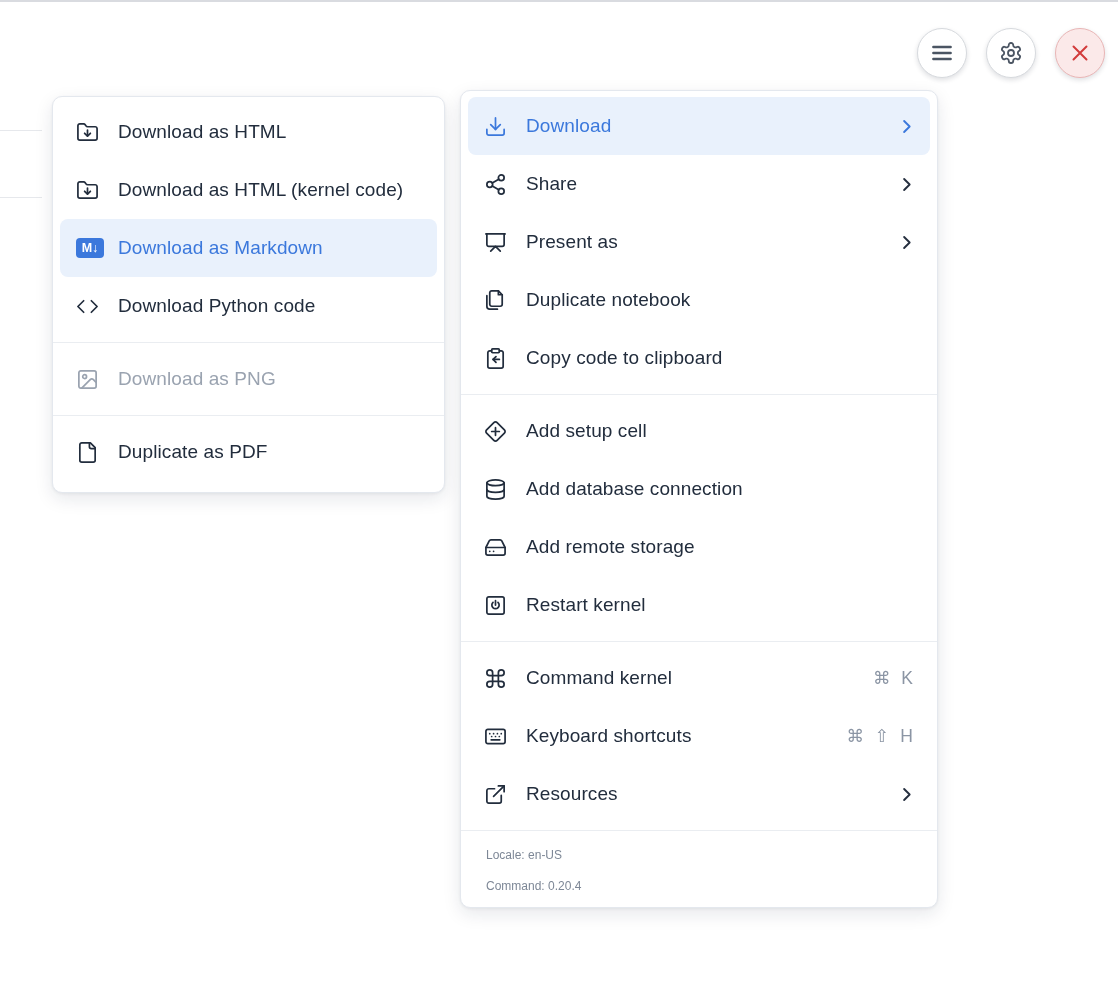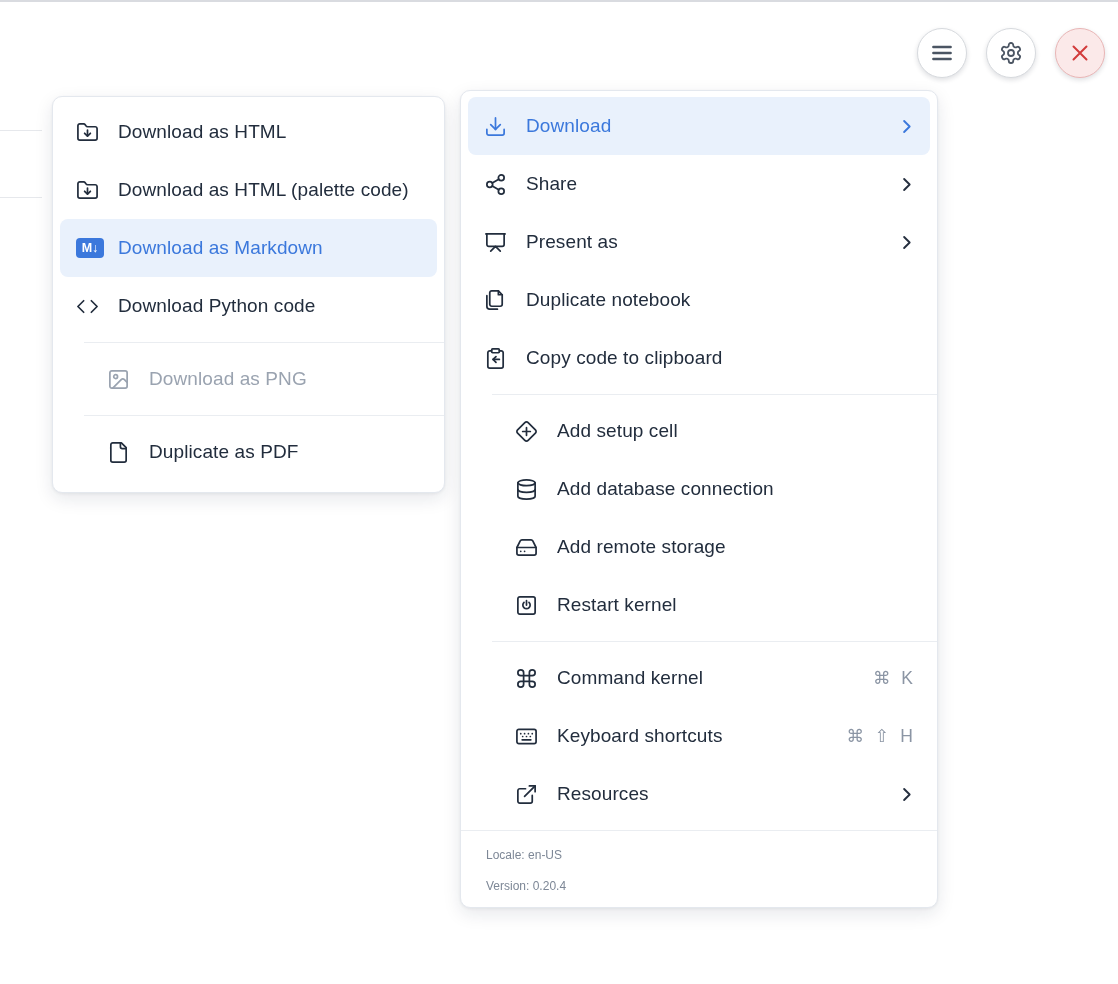--- a/index.html
+++ b/index.html
@@ -30,21 +30,21 @@
   .round-btn svg{display:block;}
 
   
   .panel{position:absolute;background:#fff;border:1px solid var(--panel-border);border-radius:10px;
     box-shadow:0 6px 18px rgba(20,32,55,.10),0 1px 3px rgba(20,32,55,.06);overflow:hidden;}
   .right-panel{left:460px;top:90px;width:478px;height:818px;z-index:5;}
   .left-panel{left:52px;top:96px;width:393px;height:397px;z-index:10;}
 
   .menu-section{padding:7px 0;}
   .menu-section:first-child{padding-top:6px;}
-  .menu-section + .menu-section{border-top:1px solid var(--divider);margin-left:31px;}
+  .menu-section + .menu-section{border-top:1px solid var(--divider);}
 
   .menu-item{height:58px;display:flex;align-items:center;gap:14px;margin:0 7px;
     padding:0 14px 0 16px;border-radius:8px;font-size:19px;cursor:pointer;}
   .menu-item .mi-icon{width:28px;display:flex;align-items:center;justify-content:flex-start;flex:none;}
   .menu-item .mi-icon svg{display:block;}
   .menu-item .mi-label{flex:1;white-space:nowrap;letter-spacing:.1px;}
   .menu-item .mi-shortcut{color:var(--muted);font-size:17.5px;letter-spacing:3px;white-space:nowrap;}
   .menu-item .mi-chevron{display:flex;align-items:center;color:#252f3f;}
   .menu-item.highlighted{background:var(--accent-bg);color:var(--accent);}
   .menu-item.highlighted .mi-chevron{color:var(--accent);}
@@ -234,21 +234,21 @@
             <span class="mi-chevron">
               <svg width="19" height="19" viewBox="0 0 24 24" fill="none" stroke="currentColor" stroke-width="2.4" stroke-linecap="round" stroke-linejoin="round">
                 <path d="m9 5 7 7-7 7"></path>
               </svg>
             </span>
           </div>
         </div>
       </div>
     <div class="menu-footer">
       <div>Locale: en-US</div>
-      <div>Version: 0.20.4</div>
+      <div>Command: 0.20.4</div>
     </div>
   </nav>
 
   <nav class="panel left-panel">
     <div id="submenu-sections">
         <div class="menu-section">
           <div class="menu-item">
             <span class="mi-icon">
               <svg width="23" height="23" viewBox="0 0 24 24" fill="none" stroke="currentColor" stroke-width="1.8" stroke-linecap="round" stroke-linejoin="round">
                 <path d="M20 20a2 2 0 0 0 2-2V8a2 2 0 0 0-2-2h-7.9a2 2 0 0 1-1.69-.9L9.6 3.9A2 2 0 0 0 7.93 3H4a2 2 0 0 0-2 2v13a2 2 0 0 0 2 2Z"></path>
@@ -259,21 +259,21 @@
             <span class="mi-label">Download as HTML</span>
           </div>
           <div class="menu-item">
             <span class="mi-icon">
               <svg width="23" height="23" viewBox="0 0 24 24" fill="none" stroke="currentColor" stroke-width="1.8" stroke-linecap="round" stroke-linejoin="round">
                 <path d="M20 20a2 2 0 0 0 2-2V8a2 2 0 0 0-2-2h-7.9a2 2 0 0 1-1.69-.9L9.6 3.9A2 2 0 0 0 7.93 3H4a2 2 0 0 0-2 2v13a2 2 0 0 0 2 2Z"></path>
                 <path d="M12 9.5v6"></path>
                 <path d="m15 12.8-3 3-3-3"></path>
               </svg>
             </span>
-            <span class="mi-label">Download as HTML (palette code)</span>
+            <span class="mi-label">Download as HTML (kernel code)</span>
           </div>
           <div class="menu-item highlighted">
             <span class="mi-icon">
               <span class="md-badge">M↓</span>
             </span>
             <span class="mi-label">Download as Markdown</span>
           </div>
           <div class="menu-item">
             <span class="mi-icon">
               <svg width="23" height="23" viewBox="0 0 24 24" fill="none" stroke="currentColor" stroke-width="1.8" stroke-linecap="round" stroke-linejoin="round">

